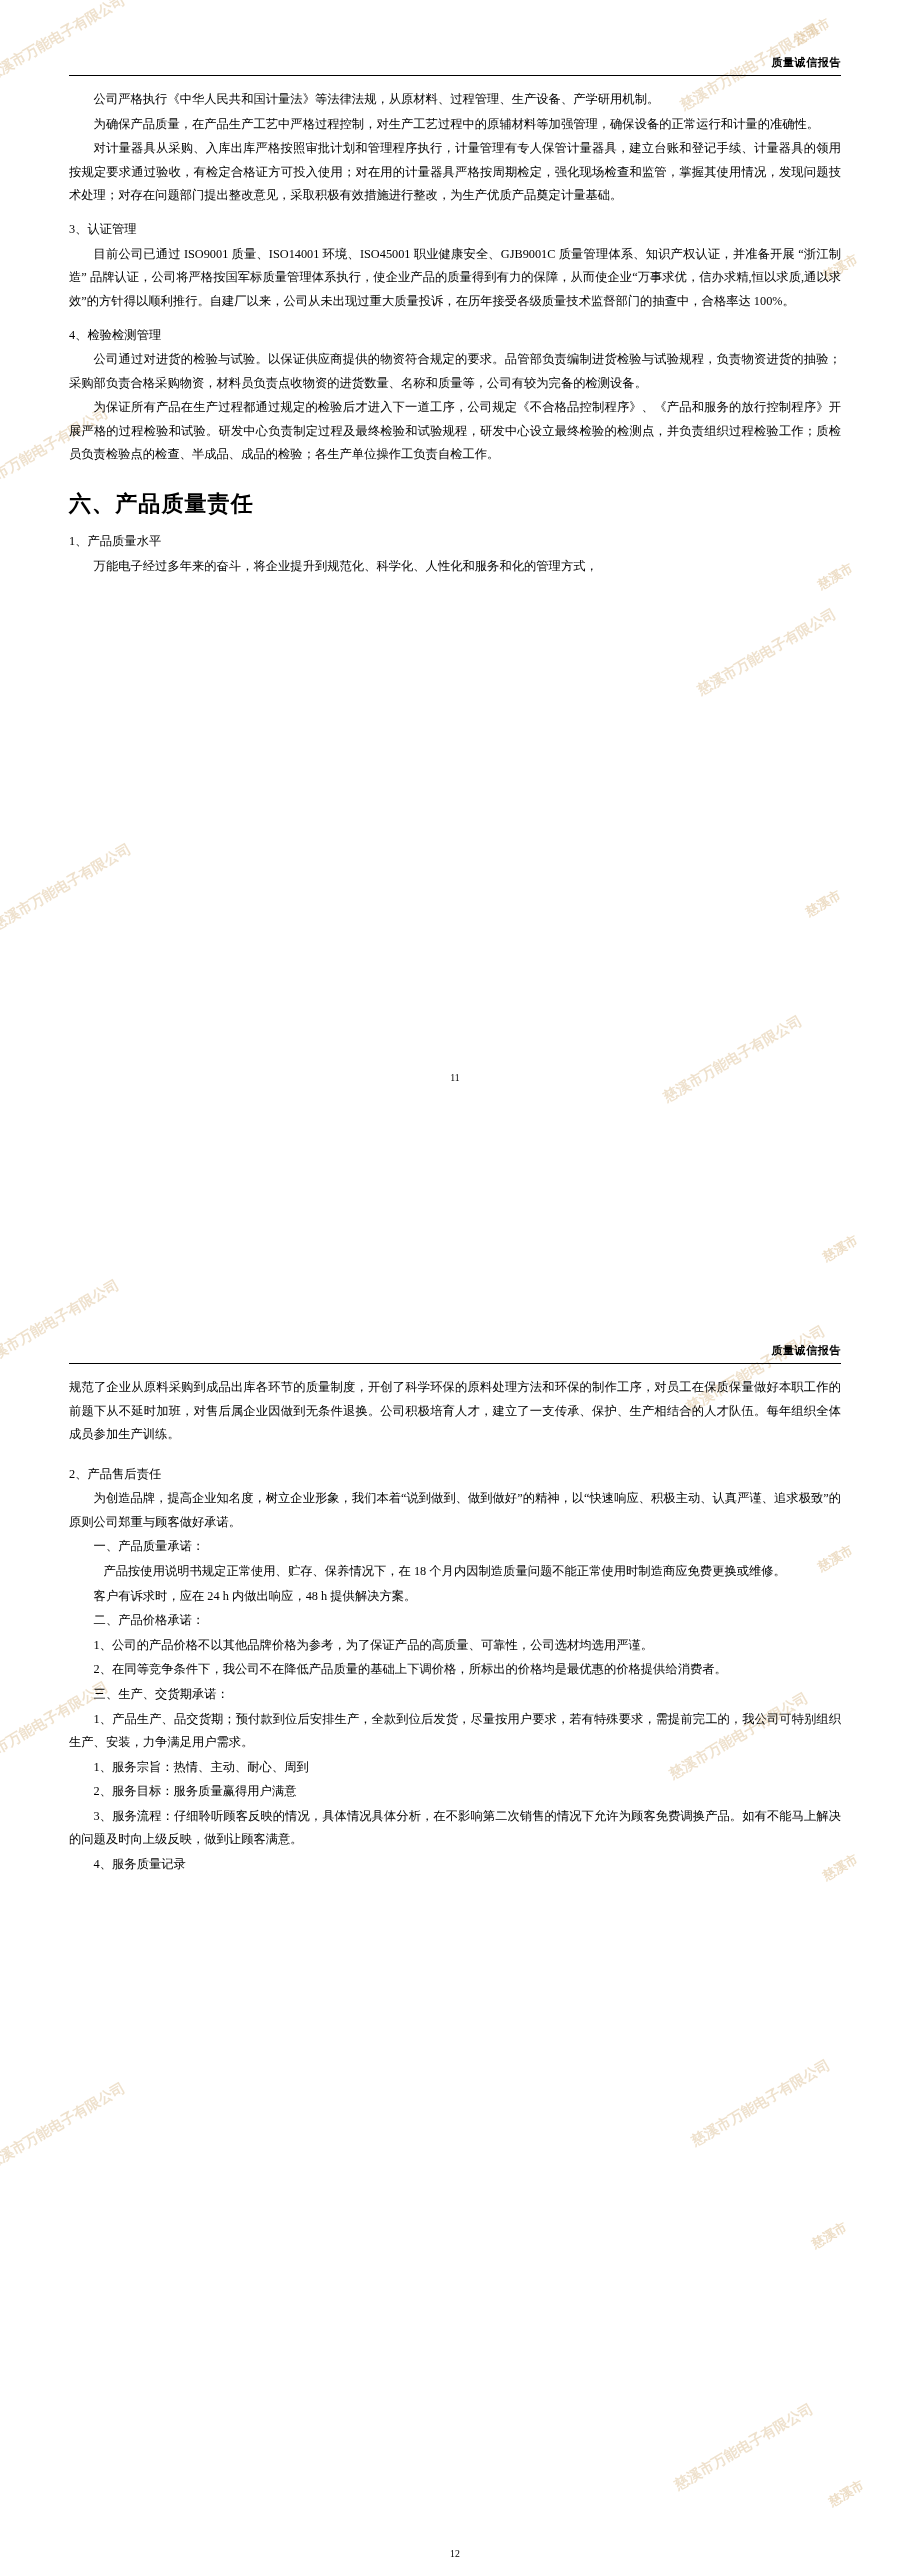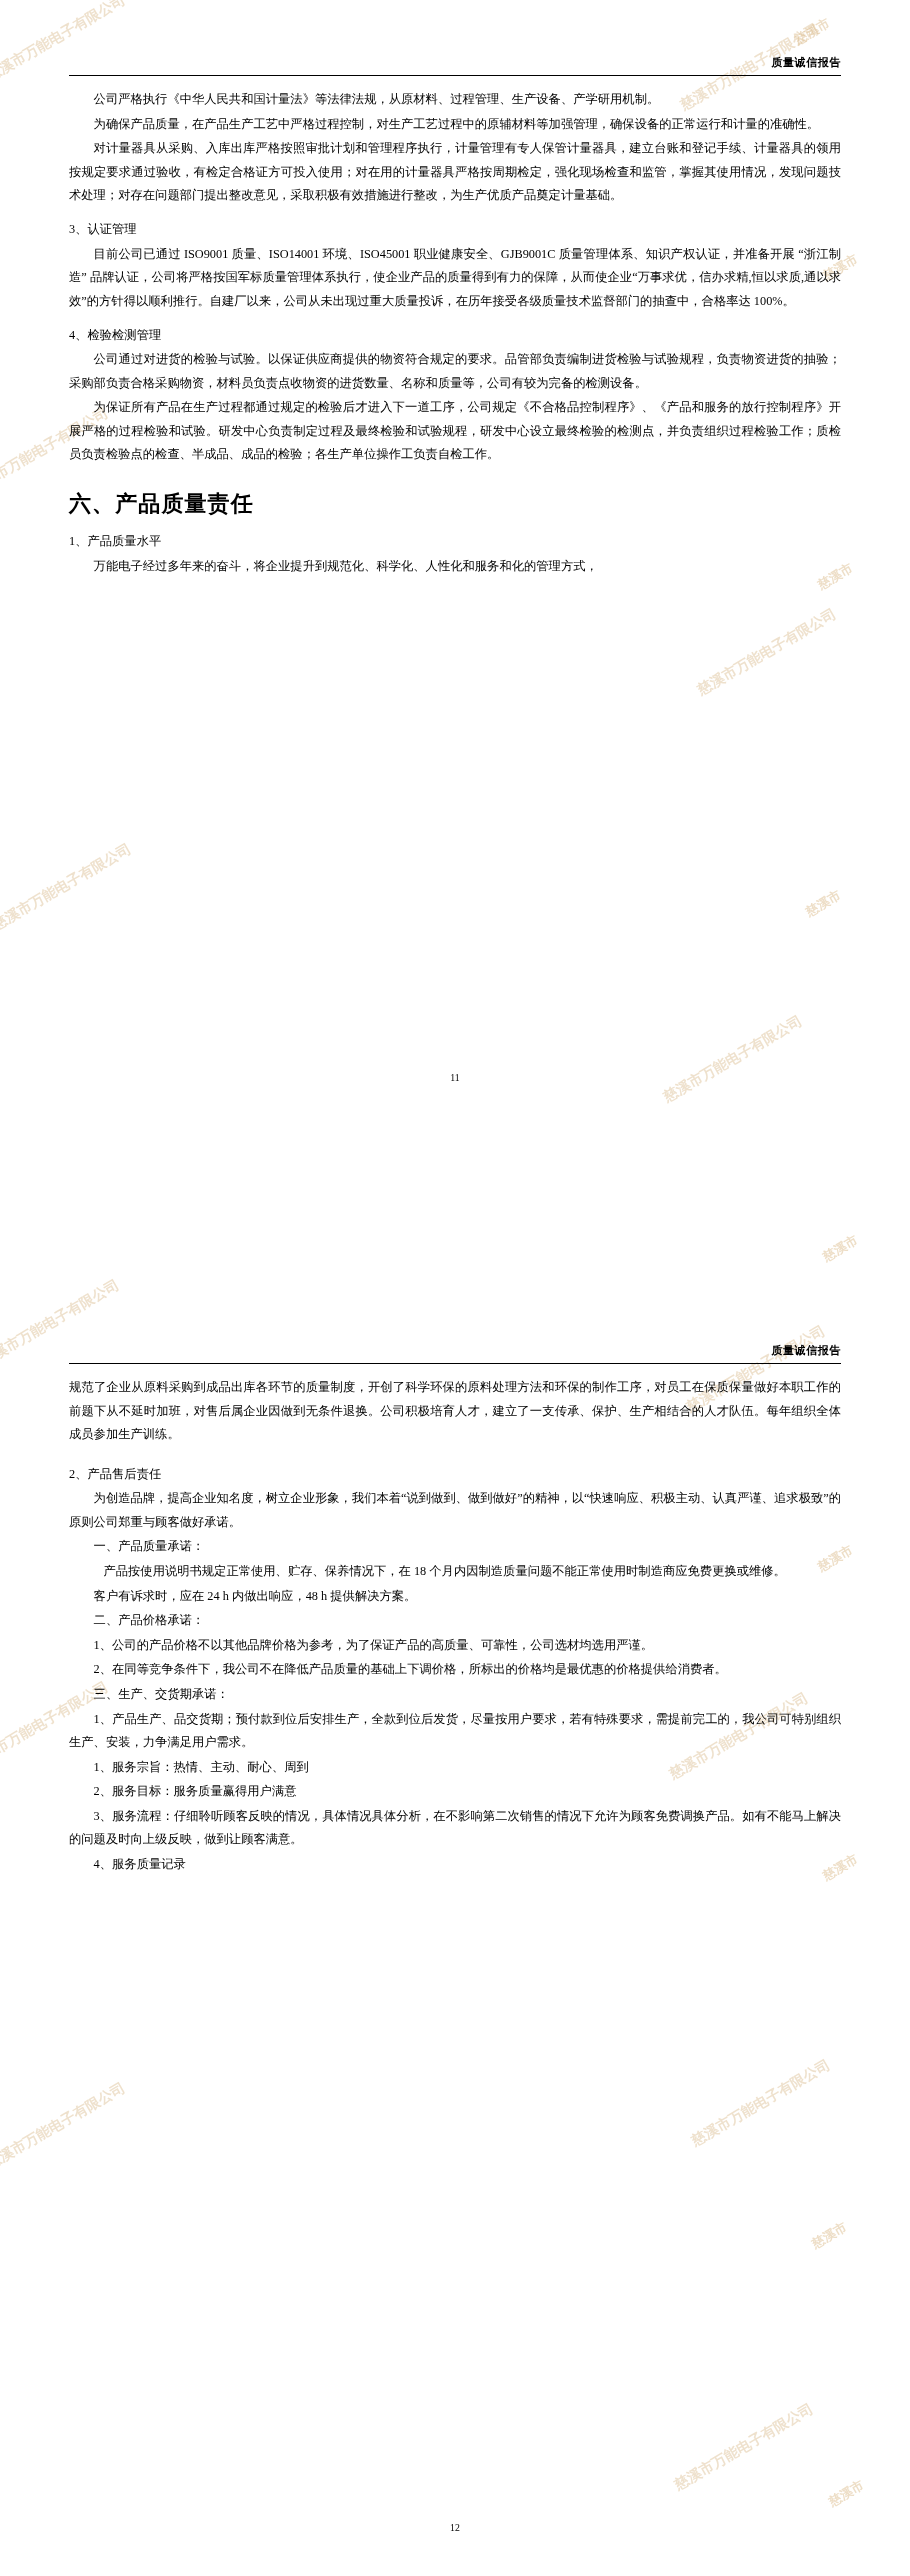--- a/index.html
+++ b/index.html
@@ -98,21 +98,21 @@
   .pagenum {
     position: absolute;
     bottom: 34px;
     left: 0;
     right: 0;
     text-align: center;
     font-size: 9.8px;
     z-index: 3;
   }
   .page-1 .pagenum { bottom: 205px; }
-  .page-2 .pagenum { bottom: 43px; }
+  .page-2 .pagenum { bottom: 17px; }
 </style>
 </head>
 <body>
 
 <div class="doc">
 
   <div class="wm-layer">
     <div class="wm" style="left:-17px; top:69px;">慈溪市万能电子有限公司</div>
     <div class="wm seal" style="left:792px; top:34px;">慈溪市</div>
     <div class="wm" style="left:677px; top:98px;">慈溪市万能电子有限公司</div>

